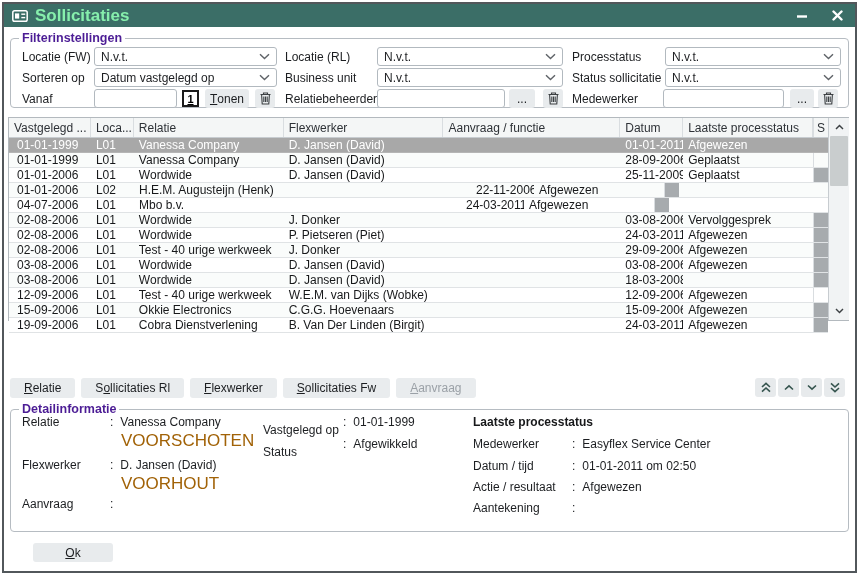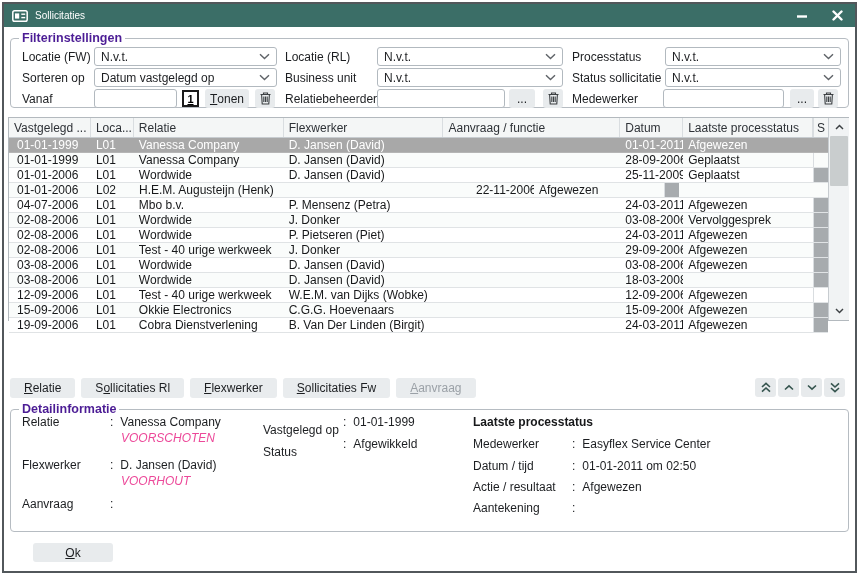--- a/index.html
+++ b/index.html
@@ -5,21 +5,21 @@
   * { box-sizing: border-box; margin: 0; padding: 0; }
   html,body { width: 859px; height: 575px; background:#fff; overflow:hidden;
               font-family:"Liberation Sans", sans-serif; }
   .window { position:absolute; left:2px; top:2px; width:855px; height:571px;
             border:2px solid #52575b; background:#fff; }
   .content { position:absolute; inset:0; }
 
   
   .titlebar { position:absolute; left:0; top:0; right:0; height:23px;
               background:#3b6e67; display:flex; align-items:center; padding:0 8px; }
-  .titlebar .ttl { color:#ffffff; font-size:10px; font-weight:normal; margin-left:7px; }
+  .titlebar .ttl { color:#86efac; font-size:17px; font-weight:bold; margin-left:7px; }
   .winbtn { position:absolute; top:2px; width:19px; height:19px; display:flex;
             align-items:center; justify-content:center; cursor:default; }
   .winbtn.min { right:44px; } .winbtn.cls { right:8px; }
 
   
   fieldset { position:absolute; border:1px solid #b6bcc2; border-radius:4px; background:#fff; }
   legend { font-size:12.5px; font-weight:bold; color:#4c1d95; margin-left:8px; padding:0 3px; }
   #filter-box { left:6px; top:27px; width:839px; height:77px; }
   #detail-box { left:6px; top:398px; width:839px; height:130px; }
 
@@ -75,21 +75,21 @@
   .tab.disabled { color:#9ba1a7; }
   .navbtns { position:absolute; top:374px; right:10px; display:flex; gap:2px; }
   .navbtn { width:21px; height:19px; background:#e7eaec; border-radius:3px;
             display:flex; align-items:center; justify-content:center; }
 
   
   .drow { position:absolute; display:flex; font-size:12px; color:#1c1e21; white-space:pre; }
   .drow .l { display:inline-block; }
   .lw88 { min-width:88px; } .lw80 { min-width:80px;margin-top:8px; } .lw99 { min-width:99px; }
   .drow .v { margin-left:7px; }
-  .dsub { position:absolute; font-size:12px; color:#ec4899;font-style:italic; }
+  .dsub { position:absolute; font-size:17px; color:#a16207; }
   .dhead { position:absolute; font-size:12px; font-weight:bold; color:#17181a; }
 
   .okbtn { left:29px; top:539px; width:80px; }
   svg { display:block; }
 </style>
 </head>
 <body>
 
 <div class="window">
 <div class="content">
@@ -251,21 +251,20 @@
       <div class="td c-flex">H.E.M. Augusteijn (Henk)</div>
       <div class="td c-aanv"></div>
       <div class="td c-datum">22-11-2006</div>
       <div class="td c-status">Afgewezen</div>
       <div class="td c-s on"></div>
     </div>
             <div class="trow">
       <div class="td c-vast">04-07-2006</div>
       <div class="td c-loca">L01</div>
       <div class="td c-rel">Mbo b.v.</div>
-      <div class="td c-flex">P. Mensenz (Petra)</div>
       <div class="td c-aanv"></div>
       <div class="td c-datum">24-03-2011</div>
       <div class="td c-status">Afgewezen</div>
       <div class="td c-s on"></div>
     </div>
             <div class="trow alt">
       <div class="td c-vast">02-08-2006</div>
       <div class="td c-loca">L01</div>
       <div class="td c-rel">Wordwide</div>
       <div class="td c-flex">J. Donker</div>

